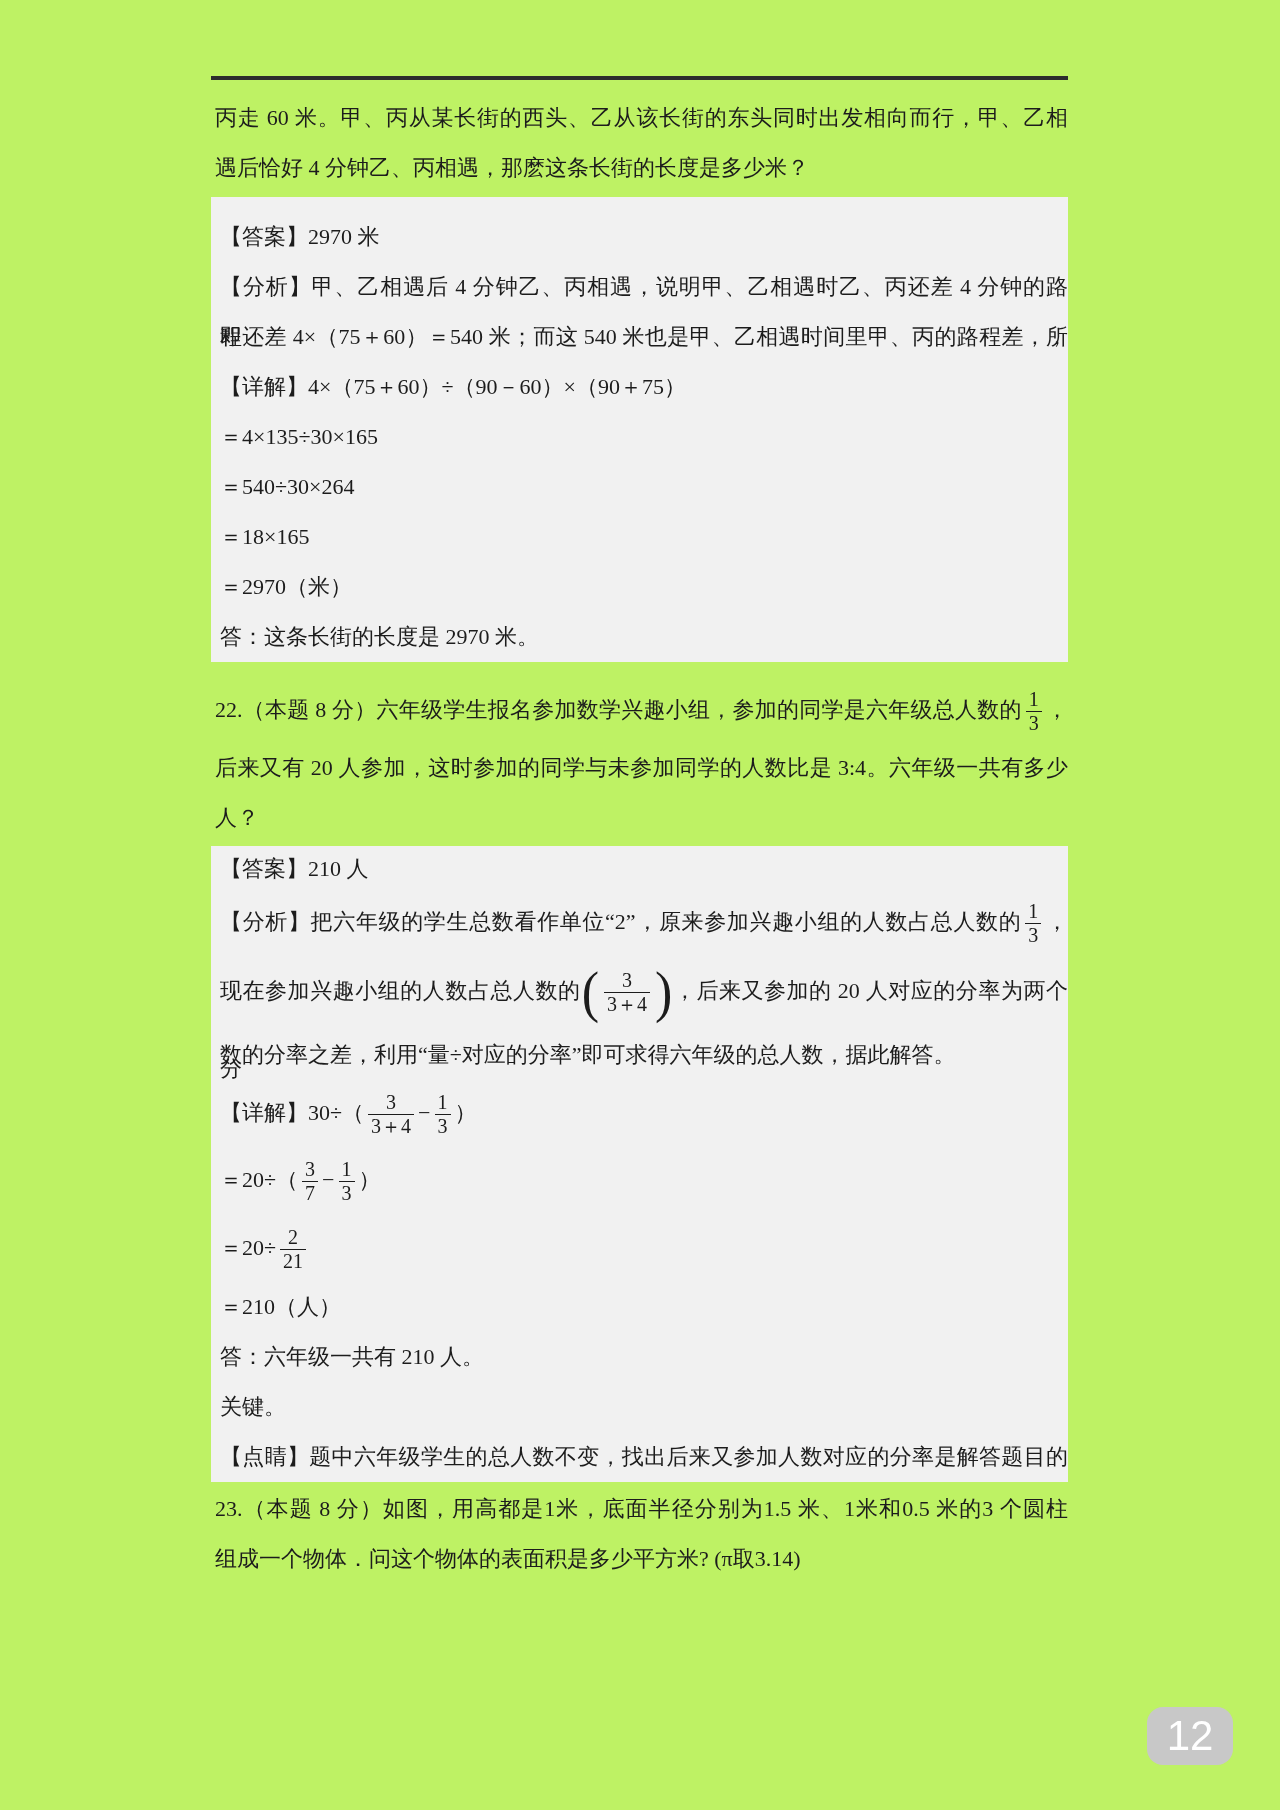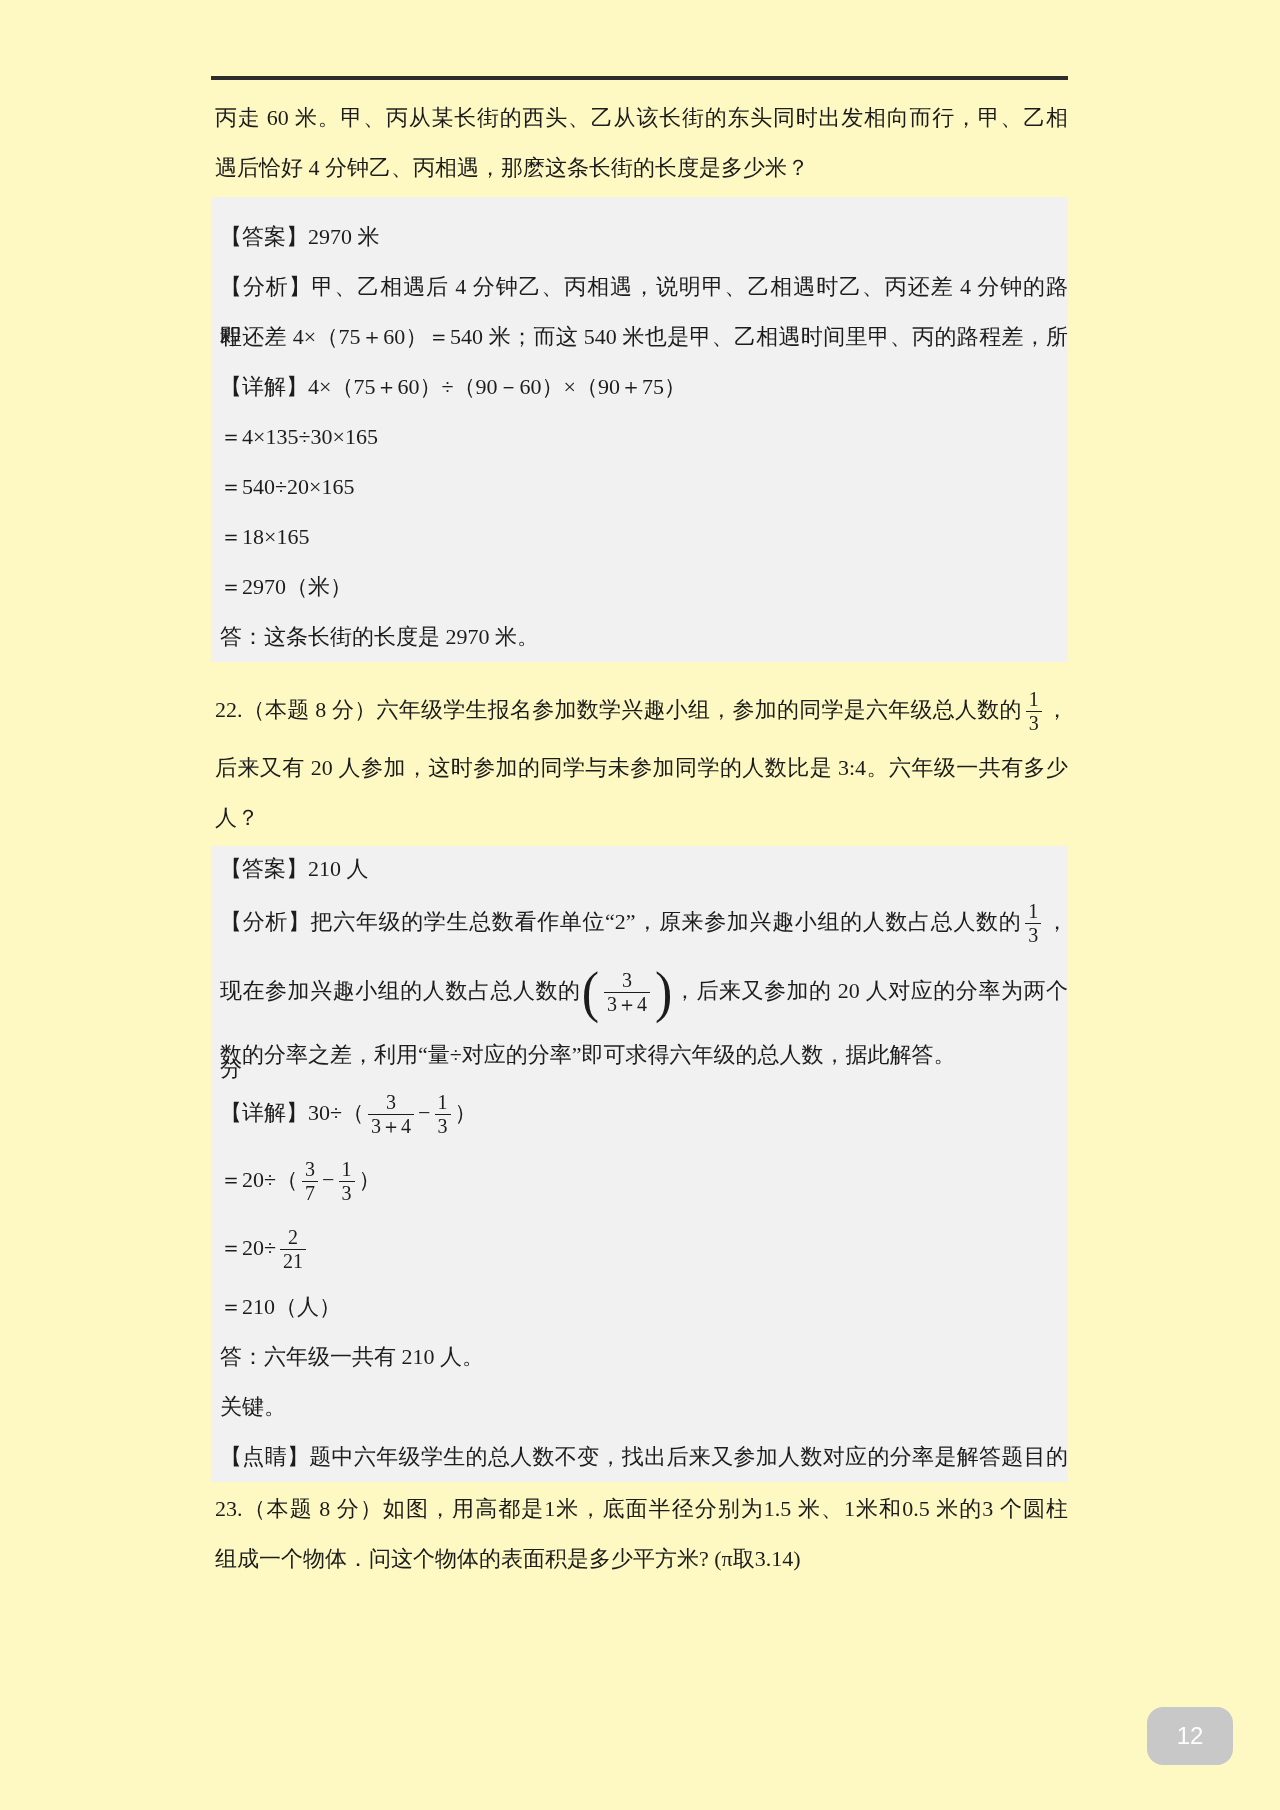--- a/index.html
+++ b/index.html
@@ -1,20 +1,20 @@
 <!DOCTYPE html>
 <html><head>
 <meta charset="utf-8">
 <style>
   * { margin:0; padding:0; box-sizing:border-box; }
   html,body { background:#ffffff; }
   .page {
     position:relative;
     width:1280px; height:1810px;
-    background:#fef9c3;
+    background:#bef264;
     font-family:"Liberation Serif","DejaVu Serif",serif;
     color:#1c1c1c;
     font-size:22px;
     overflow:hidden;
   }
   .content {
     position:absolute;
     left:211px; top:0;
     width:857px;
   }
@@ -75,42 +75,42 @@
     font-weight:400;
   }
   .page-badge {
     position:absolute;
     left:1147px; top:1707px;
     width:86px; height:58px;
     background:#c8c8c8;
     border-radius:16px;
     color:#ffffff;
     font-family:"Liberation Sans","DejaVu Sans",sans-serif;
-    font-size:24px;
+    font-size:42px;
     display:flex; align-items:center; justify-content:center;
   }
 </style>
 </head>
 <body>
 
 <div class="page">
   <div class="content">
 
     <div class="rule"></div>
 
     <div class="line fill mt13">丙走 60 米。甲、丙从某长街的西头、乙从该长街的东头同时出发相向而行，甲、乙相</div>
     <div class="line">遇后恰好 4 分钟乙、丙相遇，那麽这条长街的长度是多少米？</div>
 
     <div class="block mt4 pt3">
       <div class="line">【答案】2970 米</div>
       <div class="line fill">【分析】甲、乙相遇后 4 分钟乙、丙相遇，说明甲、乙相遇时乙、丙还差 4 分钟的路程，</div>
       <div class="line fill">即还差 4×（75＋60）＝540 米；而这 540 米也是甲、乙相遇时间里甲、丙的路程差，所</div>
       <div class="line">【详解】4×（75＋60）÷（90－60）×（90＋75）</div>
       <div class="line">＝4×135÷30×165</div>
-      <div class="line">＝540÷20×165</div>
+      <div class="line">＝540÷30×264</div>
       <div class="line">＝18×165</div>
       <div class="line">＝2970（米）</div>
       <div class="line">答：这条长街的长度是 2970 米。</div>
     </div>
 
     <div class="line h56 fill mt7"><span>22.（本题 8 分）六年级学生报名参加数学兴趣小组，参加的同学是六年级总人数的</span><span class="frac">
           <span class="num">1</span>
           <span class="den">3</span>
         </span><span>，</span></div>
     <div class="line fill mt5">后来又有 20 人参加，这时参加的同学与未参加同学的人数比是 3:4。六年级一共有多少</div>

